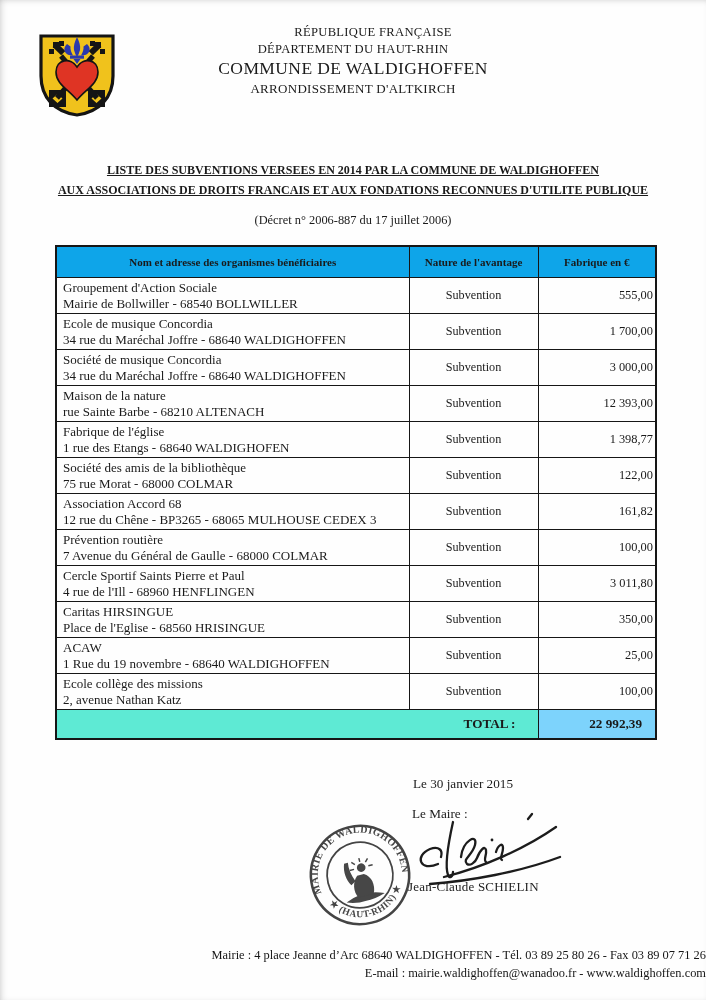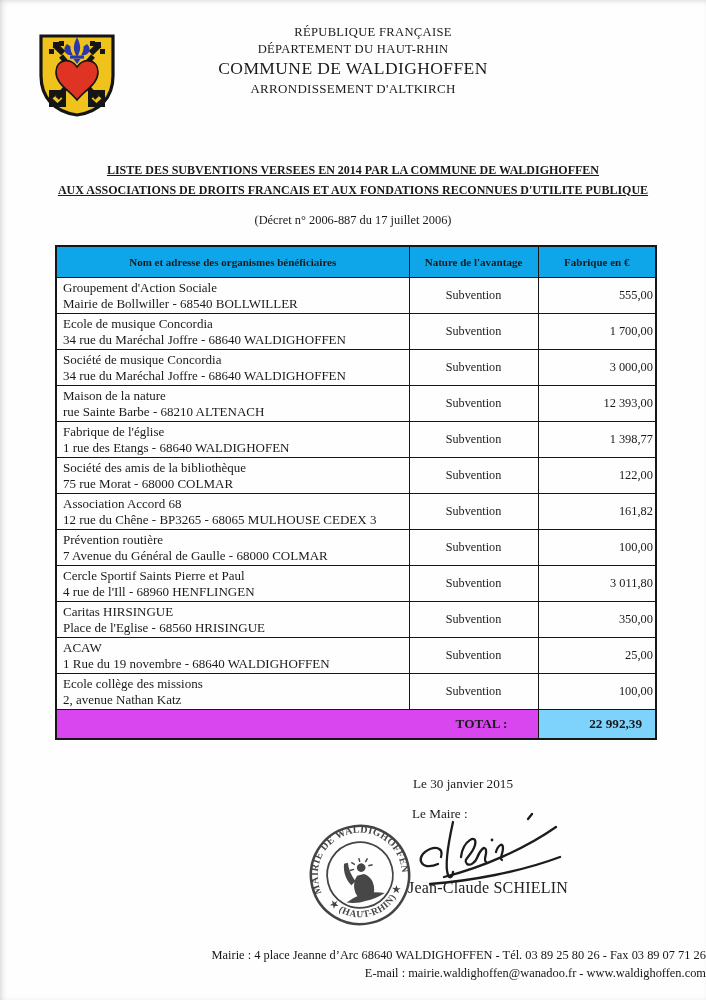--- a/index.html
+++ b/index.html
@@ -23,26 +23,26 @@
   .decree{position:absolute;left:0;top:213px;width:100%;text-align:center;
     font-size:12.4px;}
   
   table.subv{position:absolute;left:55px;top:245px;width:600px;
     border-collapse:collapse;table-layout:fixed;border:2.4px solid #161616;}
   .subv th,.subv td{border:1.5px solid #161616;vertical-align:middle;}
   .subv th{background:#0ea5e9;font-weight:bold;font-size:11px;height:30px;text-align:center;padding:0 4px;}
   .c-name{padding:1px 4px 1px 6px;font-size:13px;line-height:15.6px;height:33px;margin-top:40px;}
   .c-nature{text-align:center;font-size:12.2px;}
   .c-amount{text-align:right;padding-right:2px;font-size:12.4px;}
-  .total-label{text-align:right;padding-right:30px;font-weight:bold;font-size:13.2px;height:26px;background:#d946ef;}
+  .total-label{text-align:right;padding-right:22px;font-weight:bold;font-size:13.2px;height:26px;background:#5eead4;}
   .total-amount{background:#7dd3fc;font-weight:bold;text-align:right;padding-right:13px;font-size:13.2px;}
   
   .date-line{position:absolute;left:413px;top:776px;font-size:13.2px;}
   .maire-line{position:absolute;left:412px;top:806px;font-size:13.2px;}
-  .mayor-name{position:absolute;left:408px;top:879px;font-size:16px;letter-spacing:.2px;color:#222;}
+  .mayor-name{position:absolute;left:408px;top:879px;font-size:13px;letter-spacing:.2px;color:#222;}
   .stamp{position:absolute;left:306px;top:821px;width:108px;height:108px;opacity:.88;}
   .signature{position:absolute;left:408px;top:812px;width:165px;height:88px;pointer-events:none;}
   
   .footer{position:absolute;left:0;top:947px;width:100%;text-align:right;
     font-size:12.4px;line-height:17.5px;color:#151515;}
 </style>
 </head>
 <body>
 
 <div class="page">

